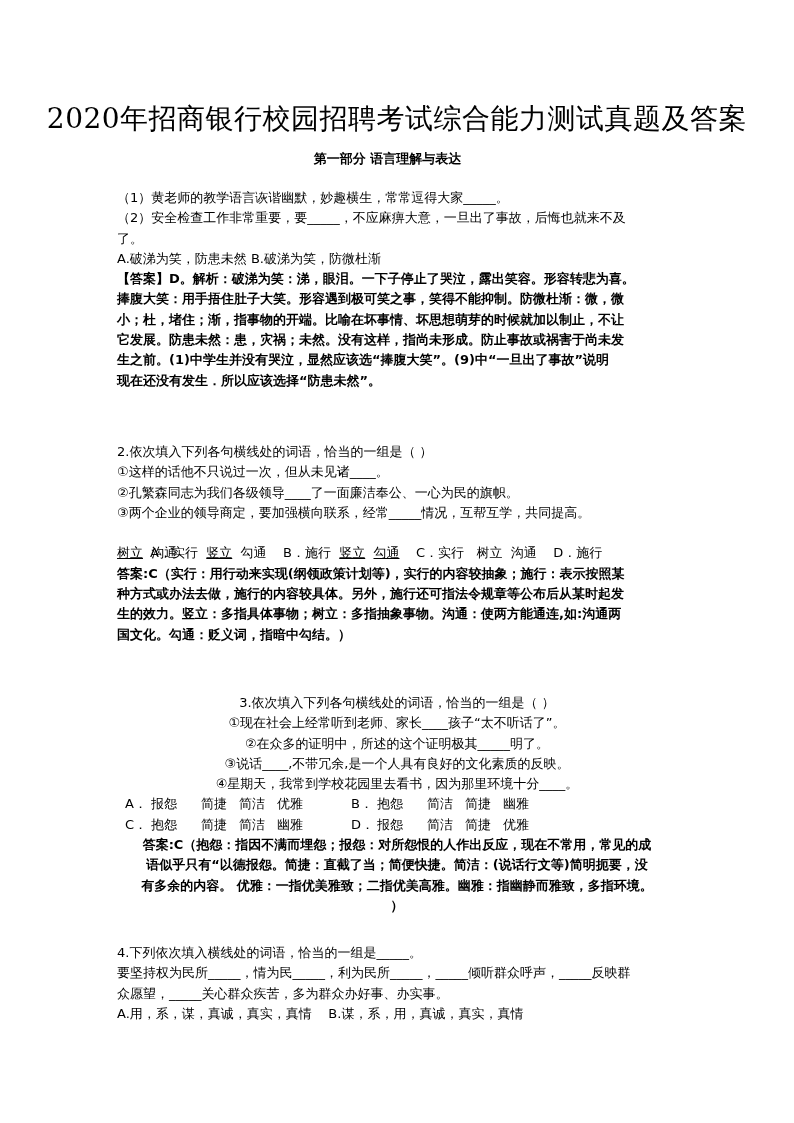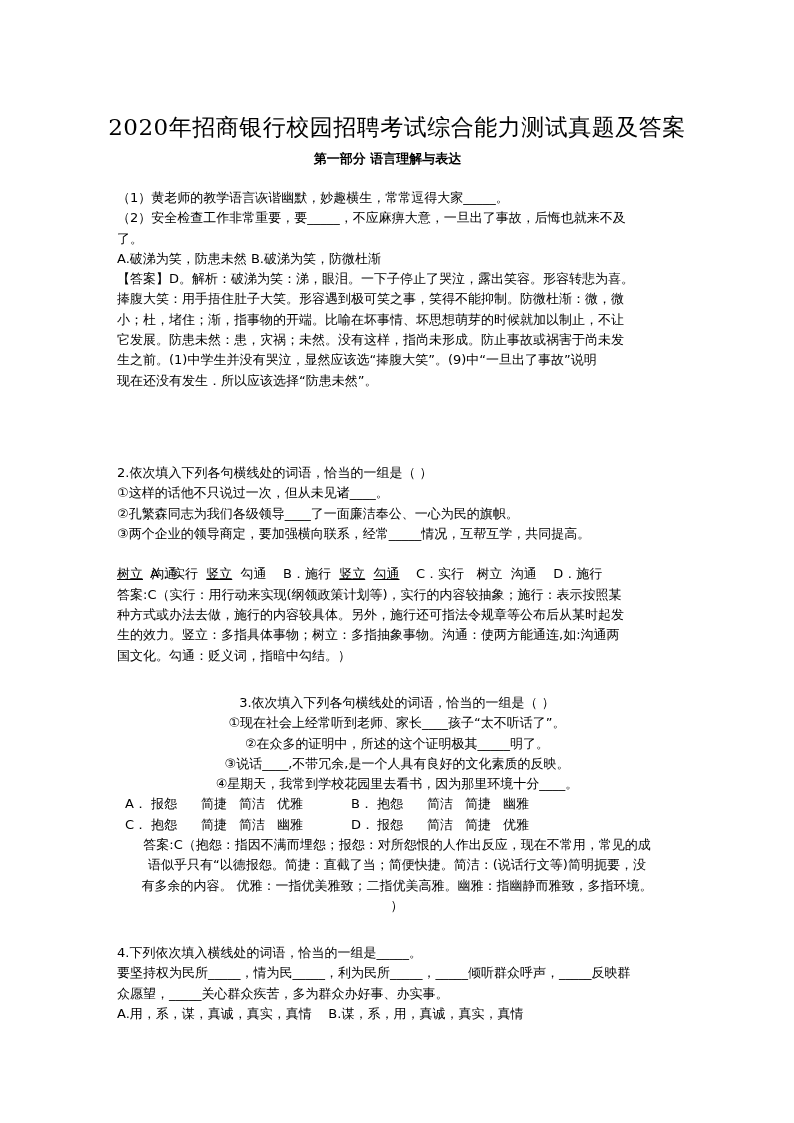--- a/index.html
+++ b/index.html
@@ -1,25 +1,25 @@
 <!DOCTYPE html>
 <html><head>
 <meta charset="utf-8">
 <style>
   html, body { margin: 0; padding: 0; background: #ffffff; }
   body { width: 794px; height: 1123px; position: relative; overflow: hidden;
          font-family: "DejaVu Sans", "Liberation Sans", sans-serif; color: #000; }
   .page { position: absolute; left: 0; top: 0; width: 794px; height: 1123px; background: #fff; }
-  .title { position: absolute; top: 112px; left: 0; width: 794px; text-align: center;
-           font-family: "DejaVu Serif", "Liberation Serif", serif; font-size: 23px; letter-spacing: 0.5px; }
+  .title { position: absolute; top: 100px; left: 0; width: 794px; text-align: center;
+           font-family: "DejaVu Serif", "Liberation Serif", serif; font-size: 28px; letter-spacing: 0.5px; }
   .subtitle { position: absolute; top: 150px; left: 0; width: 775px; text-align: center;
               font-size: 13px; font-weight: bold; }
   .content { position: absolute; left: 117px; width: 560px; font-size: 13px; line-height: 20.3px; }
   .line { white-space: nowrap; height: 20.3px; }
-  .ans { font-weight: normal; }
+  .ans { font-weight: bold; }
   .u { text-decoration: underline; }
 </style>
 </head>
 <body>
 
 <div class="page">
   <div class="title">2020年招商银行校园招聘考试综合能力测试真题及答案</div>
   <div class="subtitle">第一部分 语言理解与表达</div>
 
   <div class="content" style="top:188px;">
@@ -28,21 +28,21 @@
     <div class="line">了。</div>
     <div class="line">A.破涕为笑，防患未然 B.破涕为笑，防微杜渐</div>
     <div class="line ans">【答案】D。解析：破涕为笑：涕，眼泪。一下子停止了哭泣，露出笑容。形容转悲为喜。</div>
     <div class="line ans">捧腹大笑：用手捂住肚子大笑。形容遇到极可笑之事，笑得不能抑制。防微杜渐：微，微</div>
     <div class="line ans">小；杜，堵住；渐，指事物的开端。比喻在坏事情、坏思想萌芽的时候就加以制止，不让</div>
     <div class="line ans">它发展。防患未然：患，灾祸；未然。没有这样，指尚未形成。防止事故或祸害于尚未发</div>
     <div class="line ans">生之前。(1)中学生并没有哭泣，显然应该选“捧腹大笑”。(9)中“一旦出了事故”说明</div>
     <div class="line ans">现在还没有发生．所以应该选择“防患未然”。</div>
   </div>
 
-  <div class="content" style="top:463px;">
+  <div class="content" style="top:442px;">
     <div class="line">2.依次填入下列各句横线处的词语，恰当的一组是（      ）</div>
     <div class="line">①这样的话他不只说过一次，但从未见诸____。</div>
     <div class="line">②孔繁森同志为我们各级领导____了一面廉洁奉公、一心为民的旗帜。</div>
     <div class="line">③两个企业的领导商定，要加强横向联系，经常_____情况，互帮互学，共同提高。</div>
     <div class="line" style="white-space:pre;">
       <span>  A．实行  </span><span class="u">竖立</span><span>  勾通    B．施行  </span><span class="u">竖立</span><span>  </span><span class="u">勾通</span><span>    C．实行   树立  沟通    D．施行</span>
     </div>
     <div class="line" style="white-space:pre;"><span class="u">树立</span><span>  沟通</span></div>
     <div class="line ans">答案:C（实行：用行动来实现(纲领政策计划等)，实行的内容较抽象；施行：表示按照某</div>
     <div class="line ans">种方式或办法去做，施行的内容较具体。另外，施行还可指法令规章等公布后从某时起发</div>

